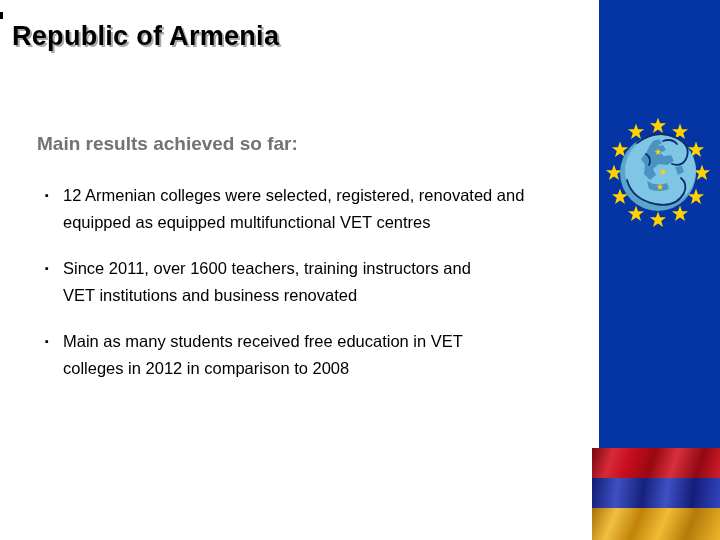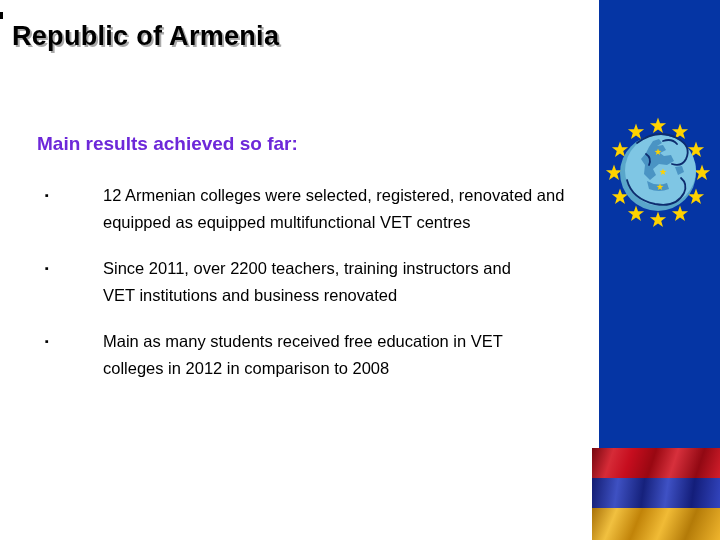--- a/index.html
+++ b/index.html
@@ -14,33 +14,33 @@
 
   .title{
     position:absolute;left:12px;top:21px;margin:0;
     font-size:27px;font-weight:bold;color:#000;
     letter-spacing:.3px;white-space:nowrap;
     text-shadow:2px 2px 0 #a9a9a9;
   }
 
   .heading{
     position:absolute;left:37px;top:133px;margin:0;
-    font-size:19px;font-weight:bold;color:#6d28d9;white-space:nowrap;
+    font-size:19px;font-weight:bold;color:#737373;white-space:nowrap;
   }
 
   .bullets{position:absolute;left:45px;top:182px;margin:0;padding:0;list-style:none;}
   .bullets li{
     position:relative;padding-left:18px;margin:0 0 19px 0;
     font-size:16.5px;line-height:27px;color:#000;
   }
   .bullets li:last-child{margin-bottom:0;}
   .marker{
     position:absolute;left:0;top:0;font-size:11px;line-height:27px;color:#000;
   }
-  .line{white-space:nowrap;margin-left:40px;}
+  .line{white-space:nowrap;}
 
   
   .sidebar{position:absolute;left:599px;top:0;width:121px;height:540px;}
   .emblem{position:absolute;left:0;top:113px;width:121px;height:121px;display:block;}
 
   
   .flag{position:absolute;left:-7px;top:448px;width:128px;height:92px;}
   .stripe{position:relative;width:100%;overflow:hidden;}
   .stripe-red{height:30px;}
   .stripe-blue{height:30px;}
@@ -75,21 +75,21 @@
   <h2 class="heading">Main results achieved so far:</h2>
 
   <ul class="bullets">
     <li>
       <span class="marker">▪</span>
       <div class="line">12 Armenian colleges were selected, registered, renovated and</div>
       <div class="line">equipped as equipped multifunctional VET centres</div>
     </li>
     <li>
       <span class="marker">▪</span>
-      <div class="line">Since 2011, over 2200 teachers, training instructors and</div>
+      <div class="line">Since 2011, over 1600 teachers, training instructors and</div>
       <div class="line">VET institutions and business renovated</div>
     </li>
     <li>
       <span class="marker">▪</span>
       <div class="line">Main as many students received free education in VET</div>
       <div class="line">colleges in 2012 in comparison to 2008</div>
     </li>
   </ul>
 
   <div class="sidebar" style="background-color: rgb(5, 53, 164);">

